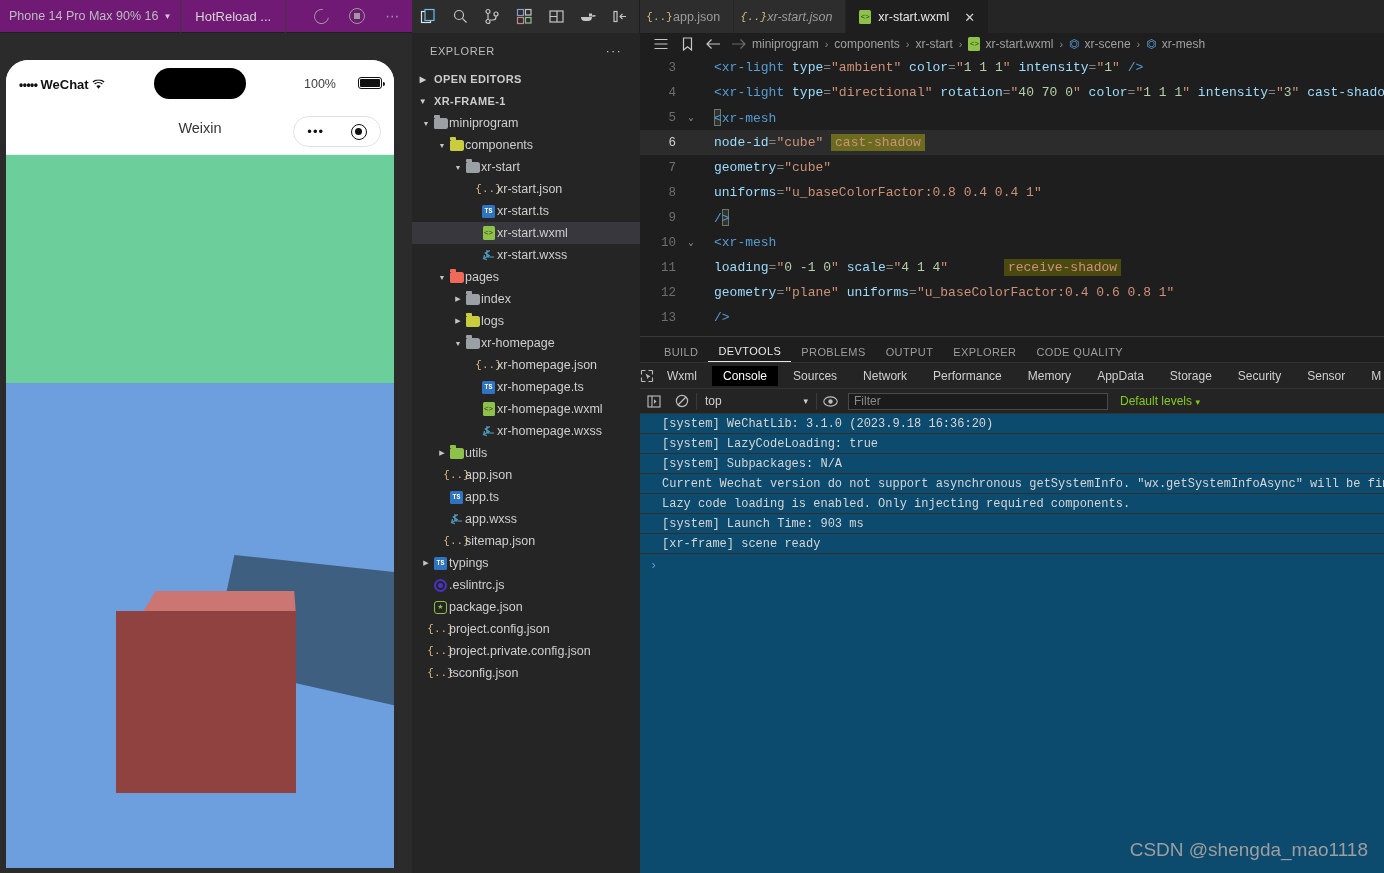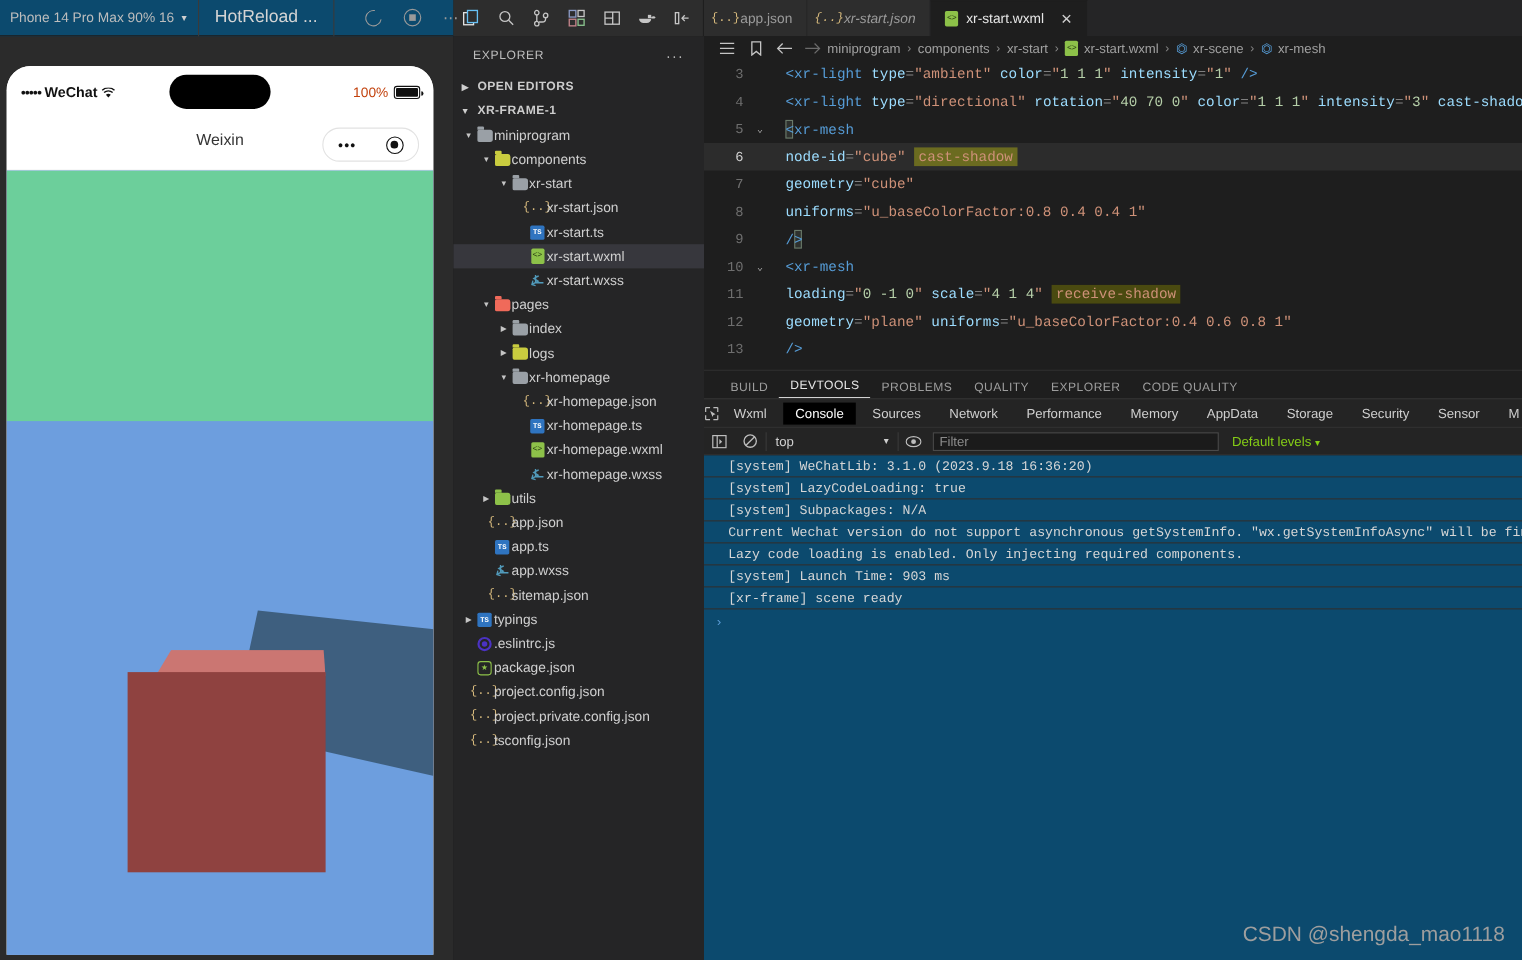--- a/index.html
+++ b/index.html
@@ -2,46 +2,46 @@
 <html><head>
 <meta charset="utf-8">
 <style>
   * { box-sizing: border-box; margin:0; padding:0; }
   html,body { width:1384px; height:873px; overflow:hidden; background:#1e1e1e;
     font-family:"Liberation Sans", sans-serif; }
   .app { position:relative; width:1384px; height:873px; display:flex; }
 
   
   .sim { width:412px; height:873px; background:#2b2b2b; position:relative; flex:0 0 412px; }
-  .sim-toolbar { height:33px; background:#0c4a6e; display:flex; align-items:center;
+  .sim-toolbar { height:33px; background:#701a75; display:flex; align-items:center;
      border-bottom:1px solid #1f1f1f; }
   .sim-sel { color:#bdbdbd; font-size:12.5px; padding:0 9px; height:33px; display:flex;
      align-items:center; border-right:1px solid #3a3a3a; white-space:nowrap; }
   .sim-sel .caret { margin-left:5px; font-size:8px; color:#cfcfcf; }
-  .sim-hot { color:#d4d4d4; font-size:16px; padding:0 14px; height:33px;
+  .sim-hot { color:#d4d4d4; font-size:13px; padding:0 14px; height:33px;
      display:flex; align-items:center; border-right:1px solid #3a3a3a; white-space:nowrap;}
   .sim-icons { display:flex; align-items:center; gap:20px; padding-left:28px; }
   .ic-refresh { width:15px; height:15px; border:1.6px solid #9a9a9a; border-radius:50%;
      border-right-color:transparent; transform:rotate(-35deg); }
   .ic-stop { width:16px; height:16px; border:1.6px solid #9a9a9a; border-radius:50%;
      display:flex; align-items:center; justify-content:center; }
   .ic-stop i { width:6px;height:6px;background:#9a9a9a; display:block;}
   .ic-dots { color:#9a9a9a; font-size:14px; letter-spacing:1.5px; }
 
   .phone { position:absolute; left:6px; top:60px; width:388px; height:808px;
      background:#fff; border-radius:22px 22px 0 0; overflow:hidden; }
   .status { height:48px; position:relative; background:#fff; }
   .status .left { position:absolute; left:13px; top:50%; transform:translateY(-50%);
      font-size:13px; color:#111; display:flex; align-items:center; gap:3px; font-weight:600;}
   .dots5 { letter-spacing:-0.5px; font-size:12px; }
   .wifi { font-size:12px; }
   .notch { position:absolute; left:50%; transform:translateX(-50%); top:8px;
      width:92px; height:31px; background:#000; border-radius:16px; }
   .status .right { position:absolute; right:12px; top:50%; transform:translateY(-50%);
-     display:flex; align-items:center; gap:5px; font-size:12.5px; color:#c2410c; }
+     display:flex; align-items:flex-start; gap:22px; font-size:12.5px; color:#404040; }
   .batt { width:24px; height:12px; border:1.4px solid #111; border-radius:3px; position:relative;
      padding:1.4px; }
   .batt i { display:block; width:100%; height:100%; background:#111; border-radius:1px;}
   .batt:after { content:""; position:absolute; right:-3.5px; top:3.5px; width:2px; height:4px;
      background:#111; border-radius:0 2px 2px 0;}
   .navbar { height:46px; position:relative; background:#fff; }
   .navbar .title { position:absolute; left:50%; transform:translateX(-50%); top:12px;
      font-size:14.5px; color:#353535; }
   .capsule { position:absolute; right:13px; top:8px; width:88px; height:31px;
      border:1px solid #e2e2e2; border-radius:16px; display:flex; align-items:center;
@@ -124,21 +124,21 @@
   .cline { height:25px; display:flex; align-items:center; position:relative; }
   .cline.hl { background:#2c2c2c; }
   .lnum { width:42px; text-align:right; color:#6e6e6e; font-size:12.5px; flex:0 0 42px;
      padding-right:6px; }
   .lnum.cur { color:#d0d0d0; }
   .fold { width:18px; text-align:center; color:#b0b0b0; font-size:9px; flex:0 0 18px; }
   .ctext { padding-left:14px; white-space:pre; }
   .tagc { color:#569cd6; } .attrc { color:#9cdcfe; } .strc { color:#ce9178; }
   .numc { color:#b5cea8; } .punc { color:#808080; } .slashc { color:#569cd6; }
   .hlgreen { background:#6b6b20; color:#ce9178; padding:1px 4px; }
-  .hlgreen2 { background:#4a4a10; color:#ce9178; padding:1px 4px; }
+  .hlgreen2 { background:#4a4a10; color:#ce9178; padding:1px 4px;margin-left:48px; }
   .caretbar { display:inline-block; width:7px; height:17px; border:1px solid #6a7a6a;
      background:rgba(120,140,120,.18); vertical-align:-4px; margin-right:-7px; }
 
   
   .dev { height:537px; flex:0 0 537px; background:#1e1e1e; display:flex; flex-direction:column;
      border-top:1px solid #3a3a3a; }
   .panel-tabs { height:25px; display:flex; align-items:flex-end; gap:0; padding-left:14px;
      background:#1e1e1e; }
   .ptab { font-size:11px; color:#9d9d9d; padding:0 10px 4px 10px; letter-spacing:.4px; }
   .ptab.active { color:#e7e7e7; border-bottom:1.5px solid #e7e7e7; }
@@ -633,21 +633,21 @@
             <span class="ctext"><span class="slashc">/&gt;</span></span>
           </div>
 
         </div>
 
         <div class="dev">
           <div class="panel-tabs" id="panel-tabs">
               <span class="ptab">BUILD</span>
               <span class="ptab active">DEVTOOLS</span>
               <span class="ptab">PROBLEMS</span>
-              <span class="ptab">QUALITY</span>
+              <span class="ptab">OUTPUT</span>
               <span class="ptab">EXPLORER</span>
               <span class="ptab">CODE QUALITY</span>
             </div>
 
           <div class="dt-head">
             <span class="dt-ins">
               <svg width="14" height="14" viewBox="0 0 14 14">
                   <path d="M1.5 1.5h4M1.5 1.5v4M12.5 1.5h-4M12.5 1.5v4M1.5 12.5h4M1.5 12.5v-4M12.5 12.5h-4M12.5 12.5v-4" stroke="#bdbdbd" stroke-width="1.1" fill="none"></path>
                   <path d="M5.5 4.5l5 3-2 .7-.7 2z" fill="#bdbdbd"></path>
                 </svg>

